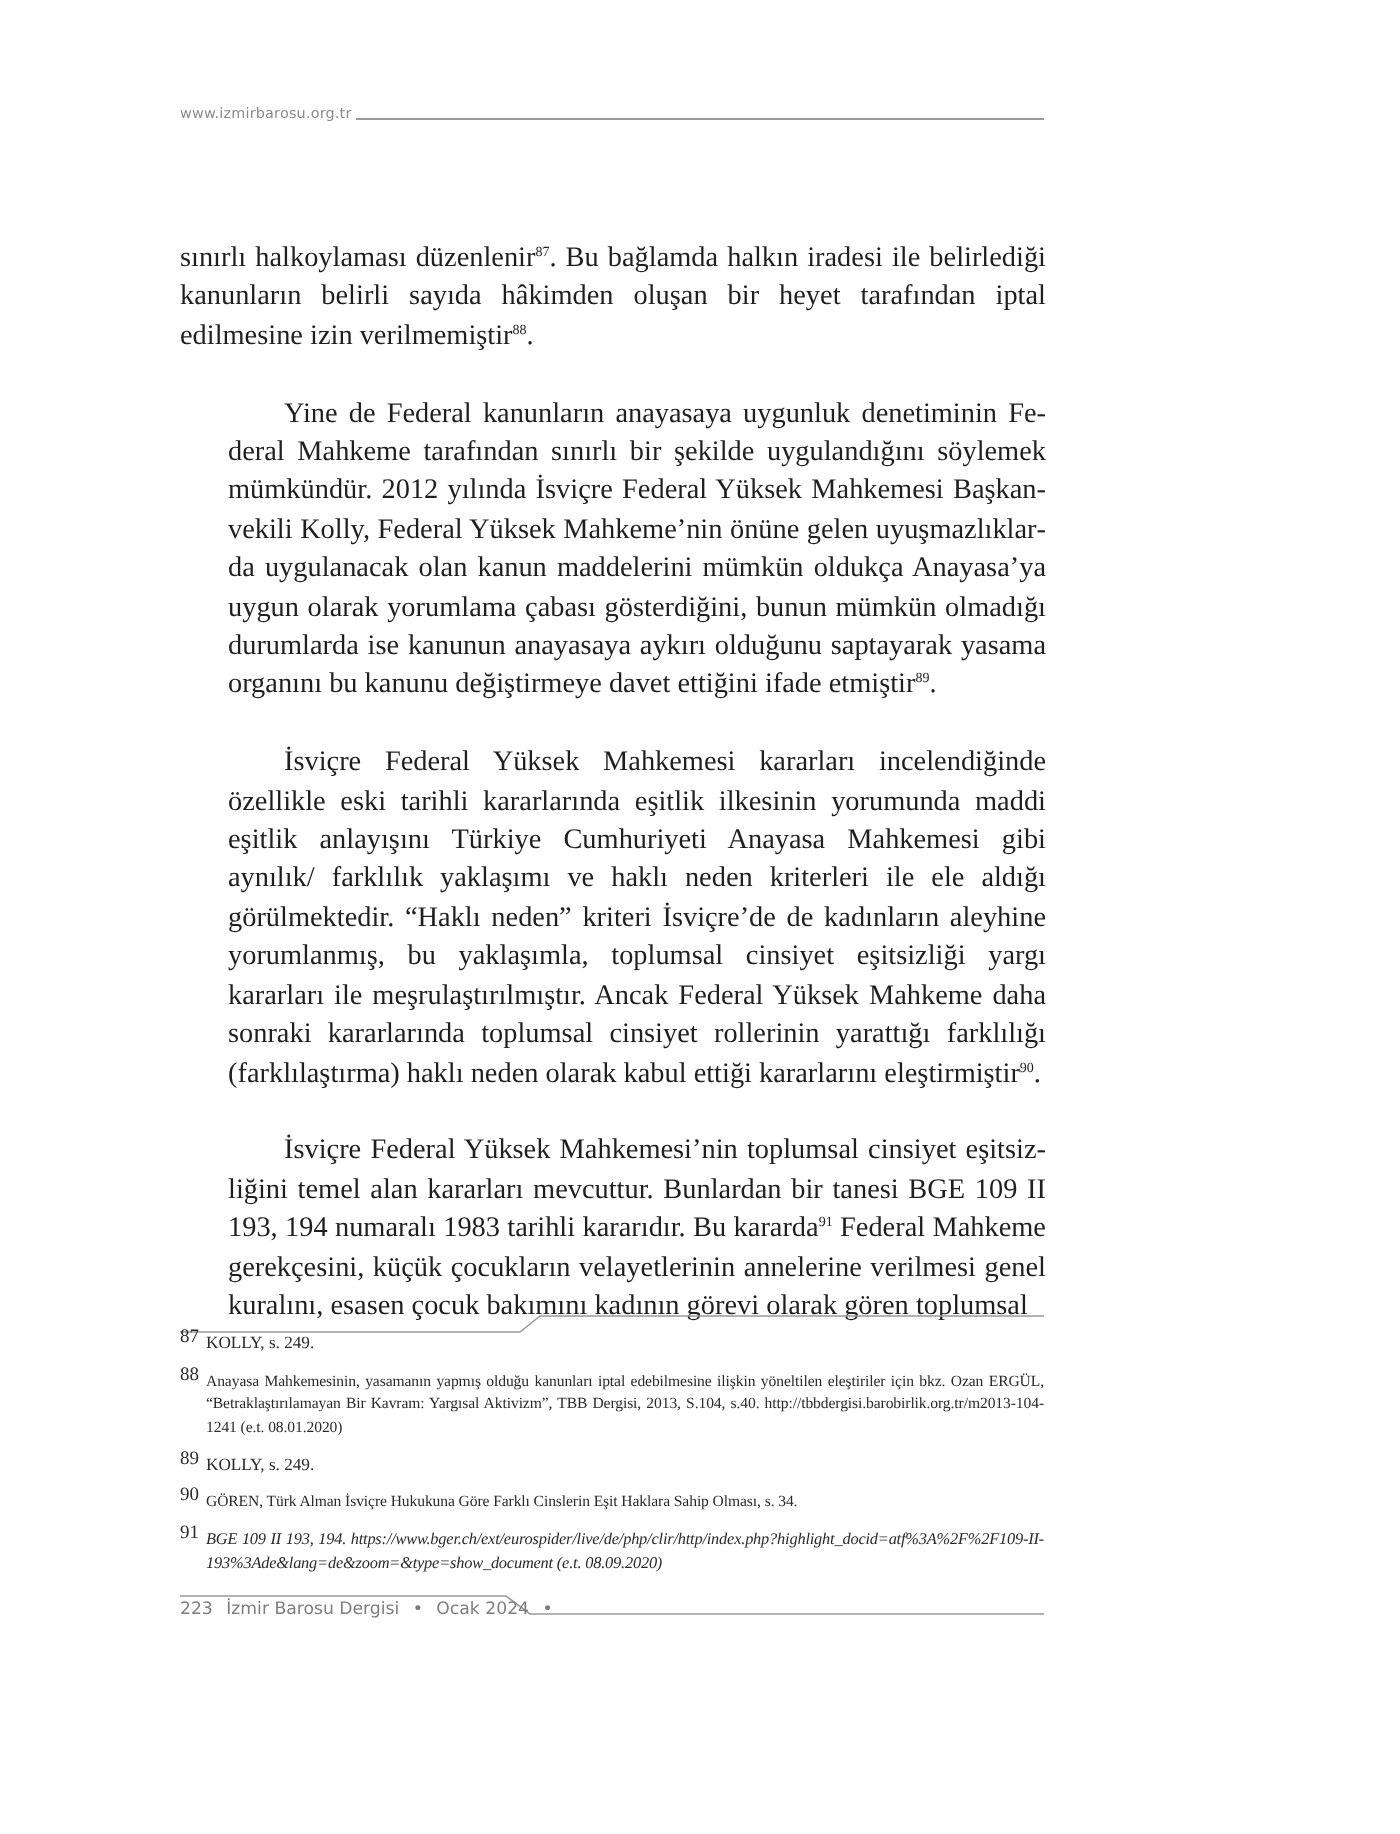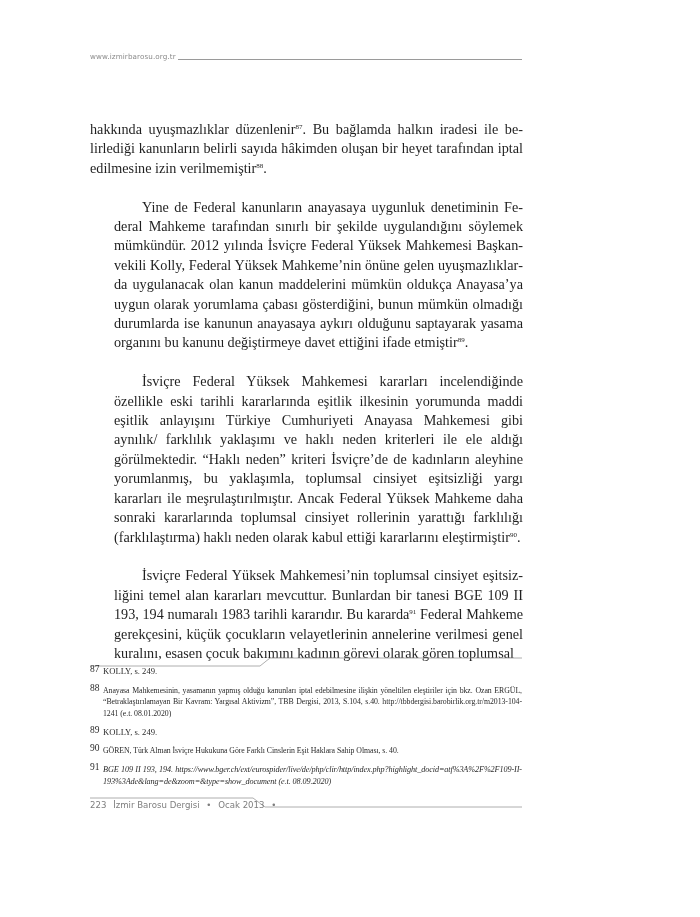--- a/index.html
+++ b/index.html
@@ -137,21 +137,21 @@
 </head>
 <body>
 
 <div class="header">
   <div class="header-rule"></div>
   <span class="header-url">www.izmirbarosu.org.tr</span>
 </div>
 
 <div class="body-text">
   <p class="para">
-    <span>hakkında uyuşmazlıklar düzenlenir</span><sup>87</sup><span>. Bu bağlamda halkın iradesi ile be­lirlediği kanunların belirli sayıda hâkimden oluşan bir heyet tarafından iptal edilmesine izin verilmemiştir</span><sup>88</sup><span>.</span>
+    <span>sınırlı halkoylaması düzenlenir</span><sup>87</sup><span>. Bu bağlamda halkın iradesi ile be­lirlediği kanunların belirli sayıda hâkimden oluşan bir heyet tarafından iptal edilmesine izin verilmemiştir</span><sup>88</sup><span>.</span>
   </p>
   <p class="para indent">
     <span>Yine de Federal kanunların anayasaya uygunluk denetiminin Fe­deral Mahkeme tarafından sınırlı bir şekilde uygulandığını söylemek mümkündür. 2012 yılında İsviçre Federal Yüksek Mahkemesi Başkan­vekili Kolly, Federal Yüksek Mahkeme’nin önüne gelen uyuşmazlıklar­da uygulanacak olan kanun maddelerini mümkün oldukça Anayasa’ya uygun olarak yorumlama çabası gösterdiğini, bunun mümkün olmadığı durumlarda ise kanunun anayasaya aykırı olduğunu saptayarak yasama organını bu kanunu değiştirmeye davet ettiğini ifade etmiştir</span><sup>89</sup><span>.</span>
   </p>
   <p class="para indent">
     <span>İsviçre Federal Yüksek Mahkemesi kararları incelendiğinde özellik­le eski tarihli kararlarında eşitlik ilkesinin yorumunda maddi eşitlik an­layışını Türkiye Cumhuriyeti Anayasa Mahkemesi gibi aynılık/ farklılık yaklaşımı ve haklı neden kriterleri ile ele aldığı görülmektedir. “Haklı neden” kriteri İsviçre’de de kadınların aleyhine yorumlanmış, bu yakla­şımla, toplumsal cinsiyet eşitsizliği yargı kararları ile meşrulaştırılmıştır. Ancak Federal Yüksek Mahkeme daha sonraki kararlarında toplumsal cinsiyet rollerinin yarattığı farklılığı (farklılaştırma) haklı neden olarak kabul ettiği kararlarını eleştirmiştir</span><sup>90</sup><span>.</span>
   </p>
   <p class="para indent">
     <span>İsviçre Federal Yüksek Mahkemesi’nin toplumsal cinsiyet eşitsiz­liğini temel alan kararları mevcuttur. Bunlardan bir tanesi BGE 109 II 193, 194 numaralı 1983 tarihli kararıdır. Bu kararda</span><sup>91</sup><span> Federal Mahkeme gerekçesini, küçük çocukların velayetlerinin annelerine verilmesi genel kuralını, esasen çocuk bakımını kadının görevi olarak gören toplumsal</span>
   </p>
@@ -169,32 +169,32 @@
   <div class="fn fn-small">
     <span class="fn-num">88</span>
     <span class="fn-text">Anayasa Mahkemesinin, yasamanın yapmış olduğu kanunları iptal edebilmesine ilişkin yöneltilen eleşti­riler için bkz. Ozan ERGÜL, “Betraklaştırılamayan Bir Kavram: Yargısal Aktivizm”, TBB Dergisi, 2013, S.104, s.40.  http://tbbdergisi.barobirlik.org.tr/m2013-104-1241 (e.t. 08.01.2020)</span>
   </div>
   <div class="fn">
     <span class="fn-num">89</span>
     <span class="fn-text">KOLLY, s. 249.</span>
   </div>
   <div class="fn fn-small">
     <span class="fn-num">90</span>
-    <span class="fn-text">GÖREN, Türk Alman İsviçre Hukukuna Göre Farklı Cinslerin Eşit Haklara Sahip Olması, s. 40.</span>
+    <span class="fn-text">GÖREN, Türk Alman İsviçre Hukukuna Göre Farklı Cinslerin Eşit Haklara Sahip Olması, s. 34.</span>
   </div>
   <div class="fn fn-91">
     <span class="fn-num">91</span>
     <span class="fn-text">BGE 109 II 193, 194. https://www.bger.ch/ext/eurospider/live/de/php/clir/http/index.php?highlight_docid=atf%3A%2F%2F109-II-193%3Ade&amp;lang=de&amp;zoom=&amp;type=show_document (e.t. 08.09.2020)</span>
   </div>
 </div>
 
 <div class="footer">
   <svg class="footer-svg" width="432" height="22" viewBox="0 0 432 22">
     <polyline points="0,3 163,3 175,12 432,12" fill="none" stroke="#9a9a9a" stroke-width="0.8"></polyline>
   </svg>
   <div class="footer-text">
     <span>223</span>
     <span>İzmir Barosu Dergisi</span>
     <span>•</span>
-    <span>Ocak 2013</span>
+    <span>Ocak 2024</span>
     <span>•</span>
   </div>
 </div>
 
 </body></html>

